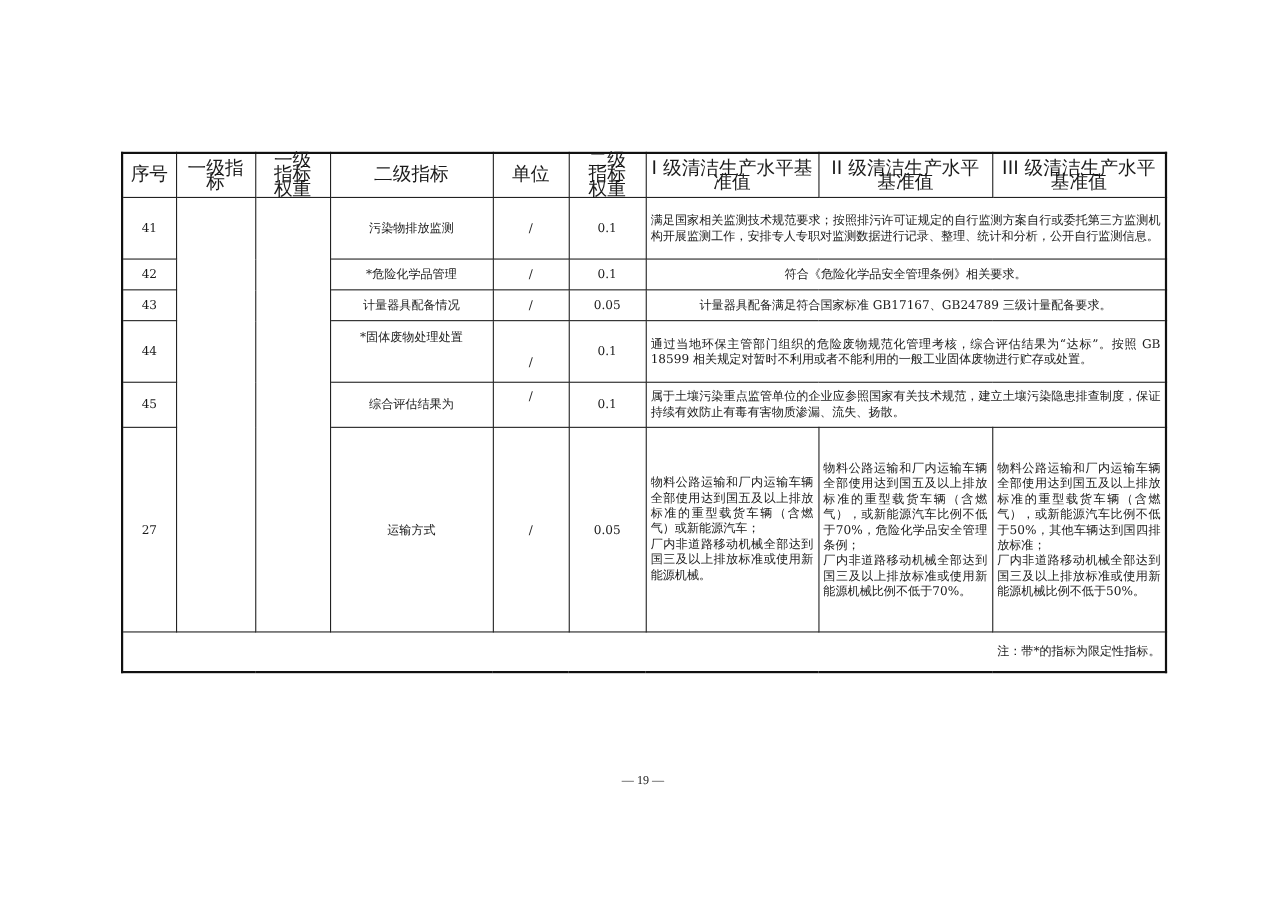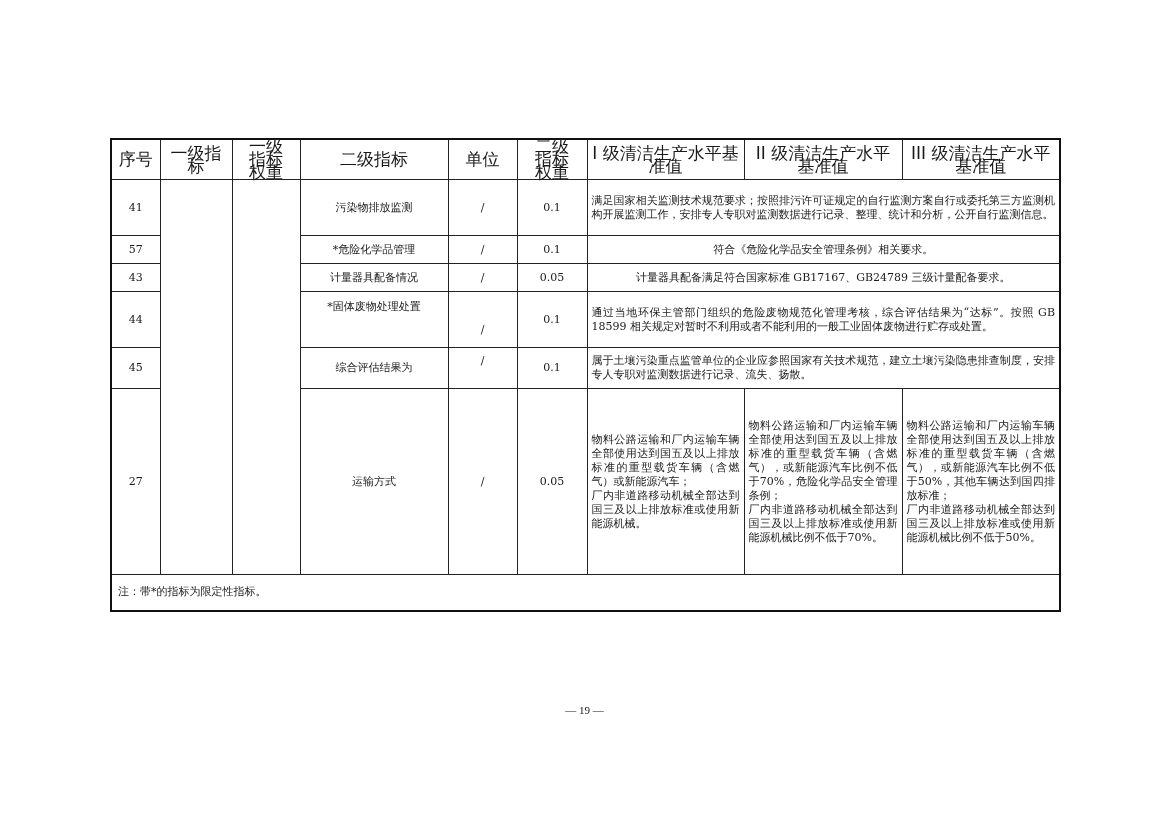--- a/index.html
+++ b/index.html
@@ -9,21 +9,21 @@
     position: absolute; left: 110px; top: 138px;
     border-collapse: collapse; table-layout: fixed;
     border: 2px solid #111;
   }
   .page-table td, .page-table th {
     border: 1px solid #222; padding: 0 4px; font-size: 11px; line-height: 14px;
     text-align: center; vertical-align: middle; font-weight: normal;
   }
   .page-table th { font-family: "DejaVu Sans", "Liberation Sans", sans-serif; font-size: 17px; line-height: 13px; }
   .page-table td.just { text-align: justify; }
-  .page-table td.note { text-align: left; padding-left: 6px; }
+  .page-table td.note { text-align: right; padding-left: 6px; }
   .page-number {
     position: absolute; left: 0; width: 1169px; top: 704px; text-align: center;
     font-size: 11px; font-family: "Liberation Serif", serif;
   }
 </style>
 </head>
 <body>
 
 <table class="page-table">
   <colgroup>
@@ -54,21 +54,21 @@
     <td>41</td>
     <td rowspan="6"></td>
     <td rowspan="6"></td>
     <td>污染物排放监测</td>
     <td>/</td>
     <td>0.1</td>
     <td colspan="3" class="just">满足国家相关监测技术规范要求；按照排污许可证规定的自行监测方案自行或委托第三方监测机构开展监测工作，安排专人专职对监测数据进行记录、整理、统计和分析，公开自行监测信息。</td>
   </tr>
 
   <tr style="height:28px">
-    <td>57</td>
+    <td>42</td>
     <td>*危险化学品管理</td>
     <td>/</td>
     <td>0.1</td>
     <td colspan="3">符合《危险化学品安全管理条例》相关要求。</td>
   </tr>
 
   <tr style="height:28px">
     <td>43</td>
     <td>计量器具配备情况</td>
     <td>/</td>
@@ -82,21 +82,21 @@
     <td style="vertical-align:bottom;padding-bottom:10px;">/</td>
     <td>0.1</td>
     <td colspan="3" class="just">通过当地环保主管部门组织的危险废物规范化管理考核，综合评估结果为“达标”。按照 GB 18599 相关规定对暂时不利用或者不能利用的一般工业固体废物进行贮存或处置。</td>
   </tr>
 
   <tr style="height:41px">
     <td>45</td>
     <td>综合评估结果为</td>
     <td style="vertical-align:top;padding-top:6px;">/</td>
     <td>0.1</td>
-    <td colspan="3" class="just">属于土壤污染重点监管单位的企业应参照国家有关技术规范，建立土壤污染隐患排查制度，安排专人专职对监测数据进行记录、流失、扬散。</td>
+    <td colspan="3" class="just">属于土壤污染重点监管单位的企业应参照国家有关技术规范，建立土壤污染隐患排查制度，保证持续有效防止有毒有害物质渗漏、流失、扬散。</td>
   </tr>
 
   <tr style="height:186px">
     <td>27</td>
     <td>运输方式</td>
     <td>/</td>
     <td>0.05</td>
     <td class="just" style="white-space:pre-line;font-family:Liberation Mono, monospace;">物料公路运输和厂内运输车辆全部使用达到国五及以上排放标准的重型载货车辆（含燃气）或新能源汽车；
 厂内非道路移动机械全部达到国三及以上排放标准或使用新能源机械。</td>
     <td class="just" style="white-space:pre-line;">物料公路运输和厂内运输车辆全部使用达到国五及以上排放标准的重型载货车辆（含燃气），或新能源汽车比例不低于70%，危险化学品安全管理条例；

